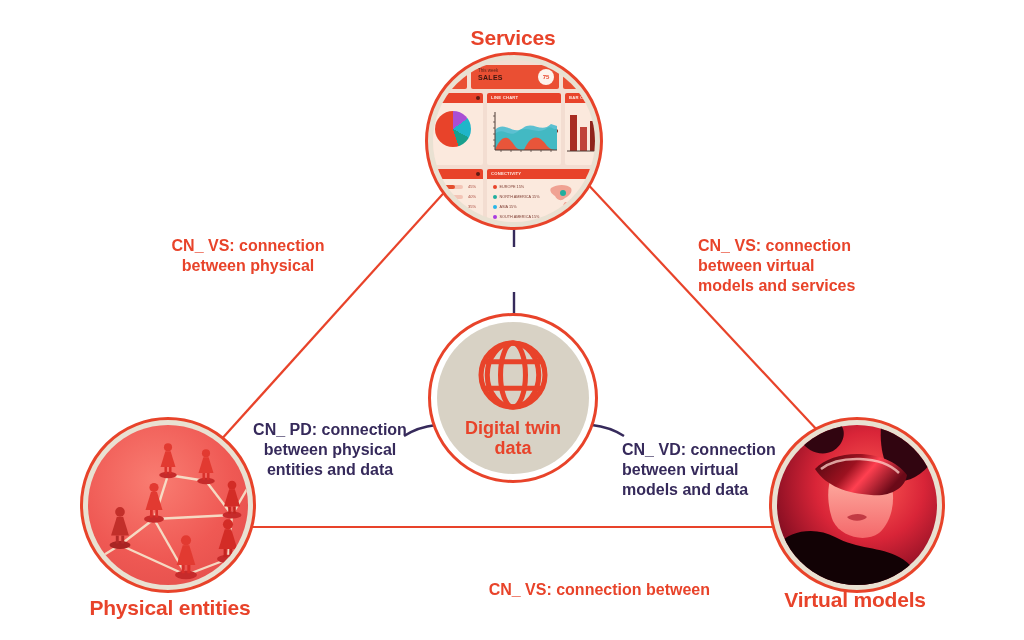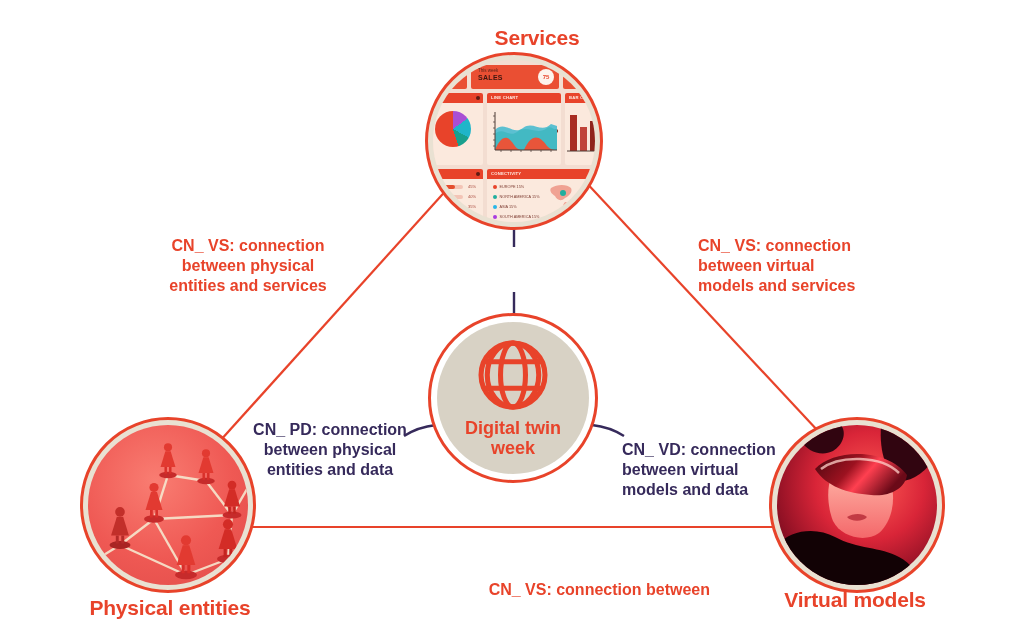--- a/index.html
+++ b/index.html
@@ -11,21 +11,21 @@
   .circle{position:absolute;border-radius:50%;border:3px solid #e8432a;box-sizing:border-box;z-index:2;}
   .circle .inner{width:100%;height:100%;border-radius:50%;overflow:hidden;position:relative;}
   .services-circle{left:425px;top:52px;width:178px;height:178px;background:#e9e1d2;padding:5px;}
   .center-circle{left:428px;top:313px;width:170px;height:170px;background:#ffffff;padding:6px;}
   .center-circle .inner{background:#d8d2c5;display:flex;flex-direction:column;align-items:center;}
   .physical-circle{left:80px;top:417px;width:176px;height:176px;background:#e9e1d2;padding:5px;}
   .virtual-circle{left:769px;top:417px;width:176px;height:176px;background:#e9e1d2;padding:5px;}
   
   .node-label{position:absolute;z-index:3;color:#e8432a;font-weight:700;font-size:21px;
               letter-spacing:-0.2px;text-align:center;}
-  .services-label{left:437px;top:26px;width:200px;}
+  .services-label{left:413px;top:26px;width:200px;}
   .physical-label{left:40px;top:588px;width:260px;margin-top:8px;}
   .virtual-label{left:725px;top:588px;width:260px;}
   .center-text{color:#e8432a;font-weight:700;font-size:18px;line-height:20px;text-align:center;margin-top:4px;}
   
   .conn{position:absolute;z-index:3;font-size:16px;line-height:20px;font-weight:600;}
   .conn.red{color:#e8432a;}
   .conn.navy{color:#362a5b;}
   .conn-ps{left:128px;top:236px;width:240px;text-align:center;}
   .conn-sd{left:363px;top:246px;width:300px;text-align:center;}
   .conn-vs{left:698px;top:236px;width:220px;text-align:left;}
@@ -196,21 +196,21 @@
         <g fill="none" stroke="#e8432a" stroke-width="6.5" stroke-linecap="round">
           <circle cx="50" cy="50" r="41"></circle>
           <ellipse cx="50" cy="50" rx="16" ry="41"></ellipse>
           <ellipse cx="50" cy="50" rx="33" ry="41"></ellipse>
           <line x1="13" y1="33" x2="87" y2="33"></line>
           <line x1="13" y1="67" x2="87" y2="67"></line>
         </g>
       </svg>
       <div class="center-text">
         <div>Digital twin</div>
-        <div>week</div>
+        <div>data</div>
       </div>
     </div>
   </div>
 
   <div class="circle physical-circle">
     <div class="inner" style="background:radial-gradient(circle at 42% 35%, #f97d72, #ef5954 55%, #e04b48);">
       <svg width="160" height="160" viewBox="0 0 160 160">
         <g stroke="#f6e7cf" stroke-width="2.4" opacity="0.9">
           <line x1="6" y1="136" x2="32" y2="120"></line>
             <line x1="32" y1="120" x2="66" y2="94"></line>
@@ -301,21 +301,20 @@
         <path d="M44,44 C62,30 104,30 122,48" fill="none" stroke="#ffd2c9" stroke-width="2.5" opacity="0.75"></path>
         <path d="M70,92 C76,88 86,88 90,92 C86,97 74,97 70,92 Z" fill="#c23a44"></path>
         <path d="M0,160 L0,120 C14,104 40,102 58,112 C80,124 104,122 122,132 C134,138 142,150 144,160 Z" fill="#120205"></path>
       </svg>
     </div>
   </div>
 
   <div class="conn red conn-ps">
     <div>CN_ VS: connection</div>
     <div>between physical</div>
-    <div>entities and services</div>
   </div>
 
 
   <div class="conn red conn-vs">
     <div>CN_ VS: connection</div>
     <div>between virtual</div>
     <div>models and services</div>
   </div>
 
   <div class="conn navy conn-pd">

